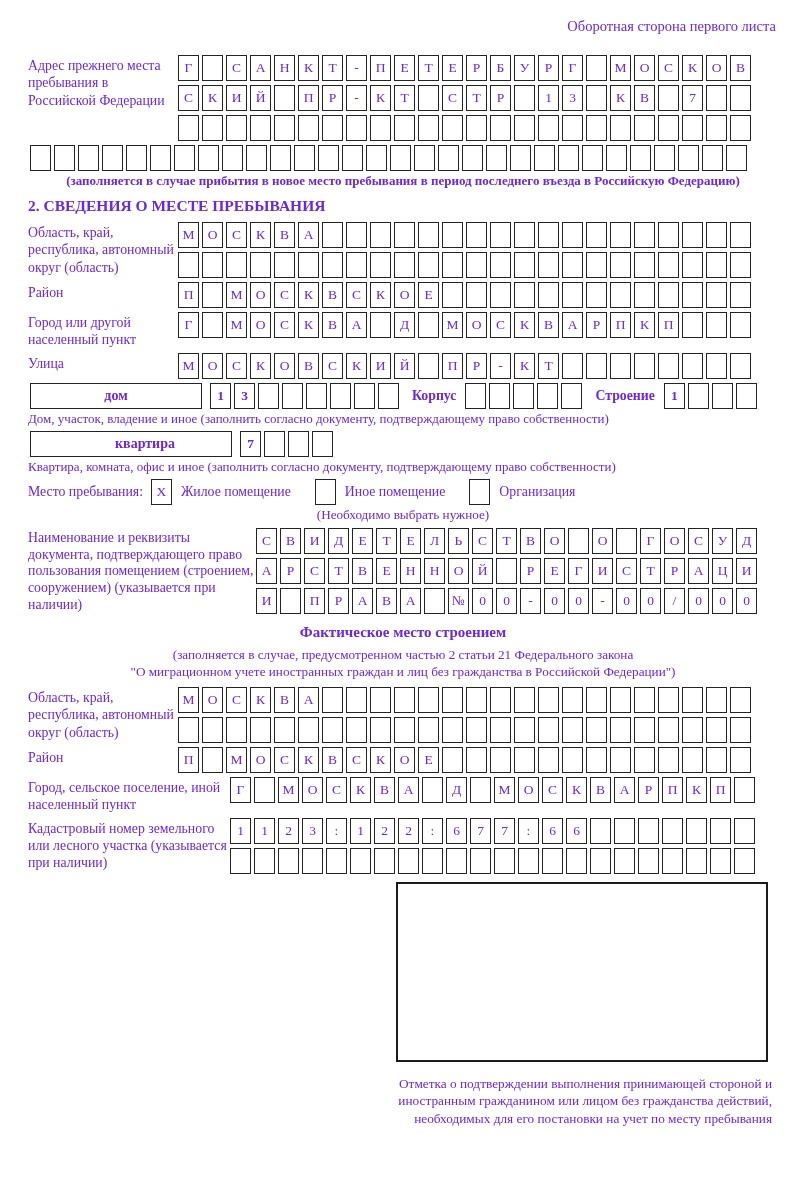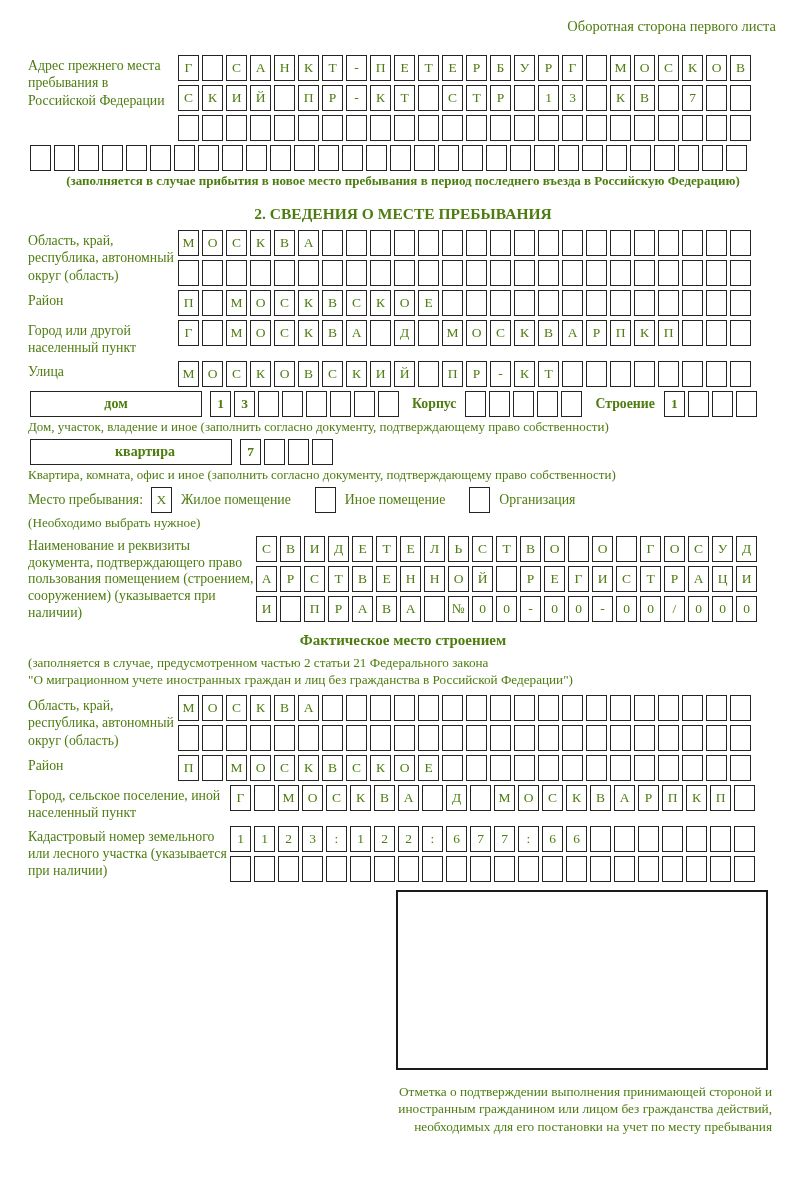--- a/index.html
+++ b/index.html
@@ -1,24 +1,24 @@
 <!DOCTYPE html>
 <html><head>
 <meta charset="utf-8">
 <style>
   html,body{margin:0;padding:0;background:#ffffff;}
   .page{
     position:relative;width:800px;height:1180px;box-sizing:border-box;
-    padding:14px 22px 0 28px;background:#fff;color:#4d7c0f;
+    padding:14px 22px 0 28px;background:#fff;color:#6d28d9;
     font-family:"Liberation Serif","DejaVu Serif",serif;overflow:hidden;
   }
   .corner{text-align:right;font-size:14.5px;margin:4px 2px 20px 0;}
-  .sec-title{text-align:center;font-weight:bold;font-size:15.5px;margin:16px 0 7px;}
+  .sec-title{text-align:left;font-weight:bold;font-size:15.5px;margin:8px 0 7px;}
   .sub-title{text-align:center;font-weight:bold;font-size:15px;margin:10px 0 6px;}
-  .fl-note{font-size:13.2px;margin:1px 0;}
+  .fl-note{text-align:center;font-size:13.2px;margin:1px 0;}
   .frow{display:flex;align-items:flex-start;margin-bottom:4px;}
   .flabel{flex:none;width:150px;font-size:13.8px;line-height:1.26;padding-top:2px;}
   .flabel.w202{width:202px;}
   .flabel.w228{width:228px;line-height:1.22;}
   .frows{display:flex;flex-direction:column;gap:4px;}
   .cells{display:flex;gap:3px;}
   .cell{
     flex:none;width:21px;height:26px;box-sizing:border-box;border:1.7px solid #242424;
     display:flex;align-items:center;justify-content:center;font-size:13.5px;background:#fff;
   }

